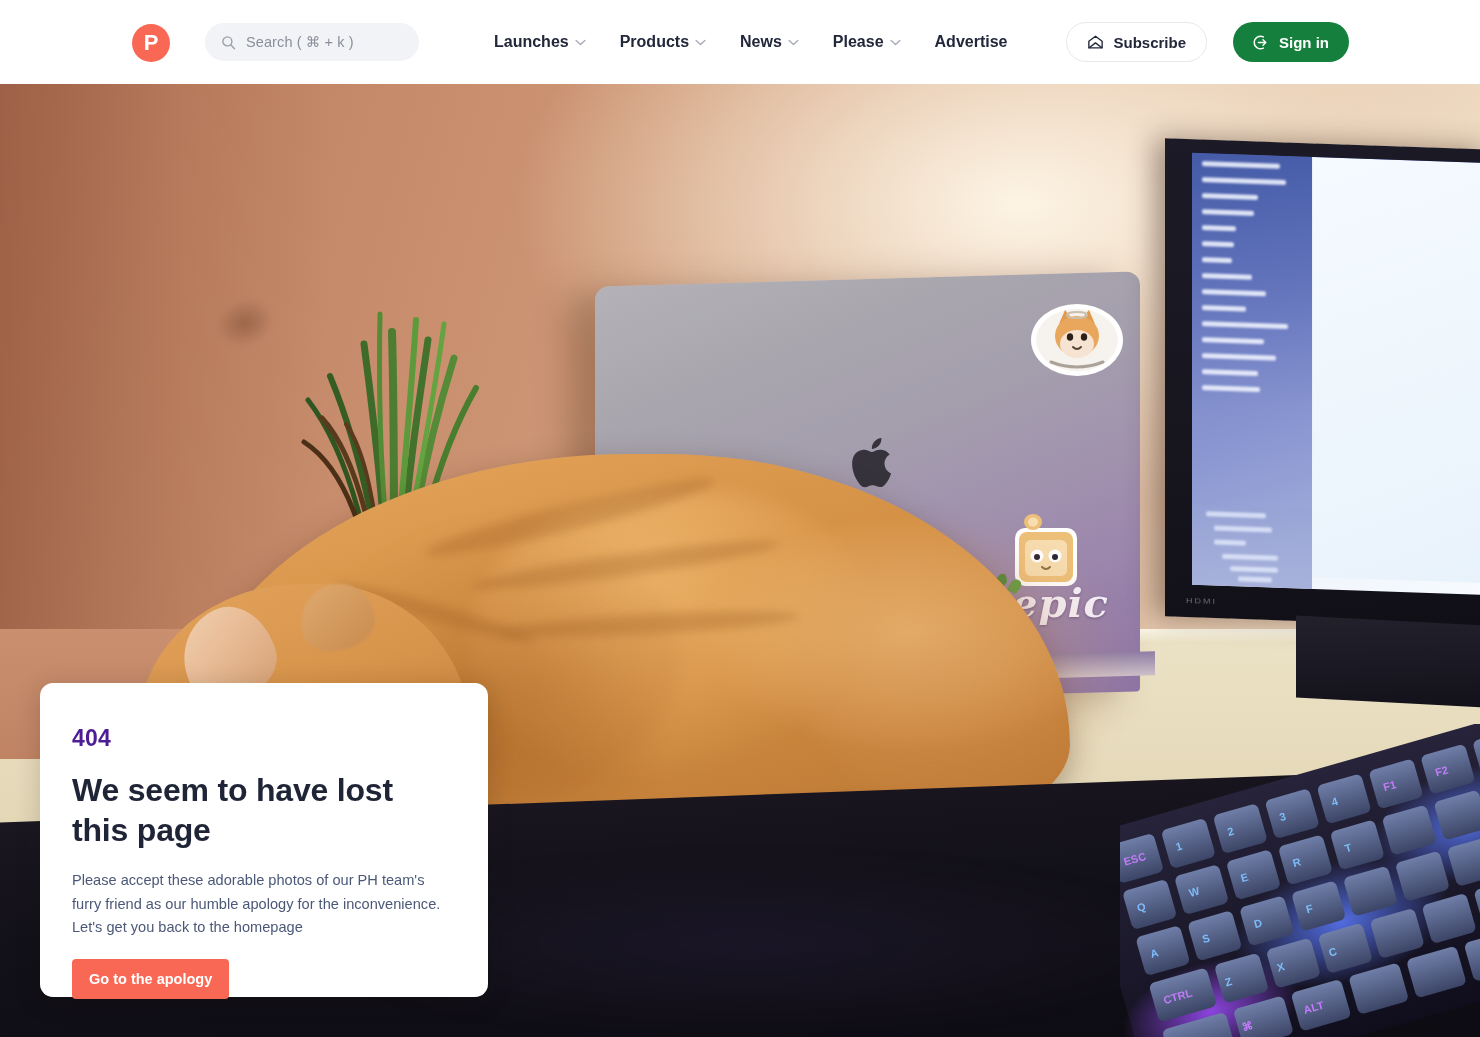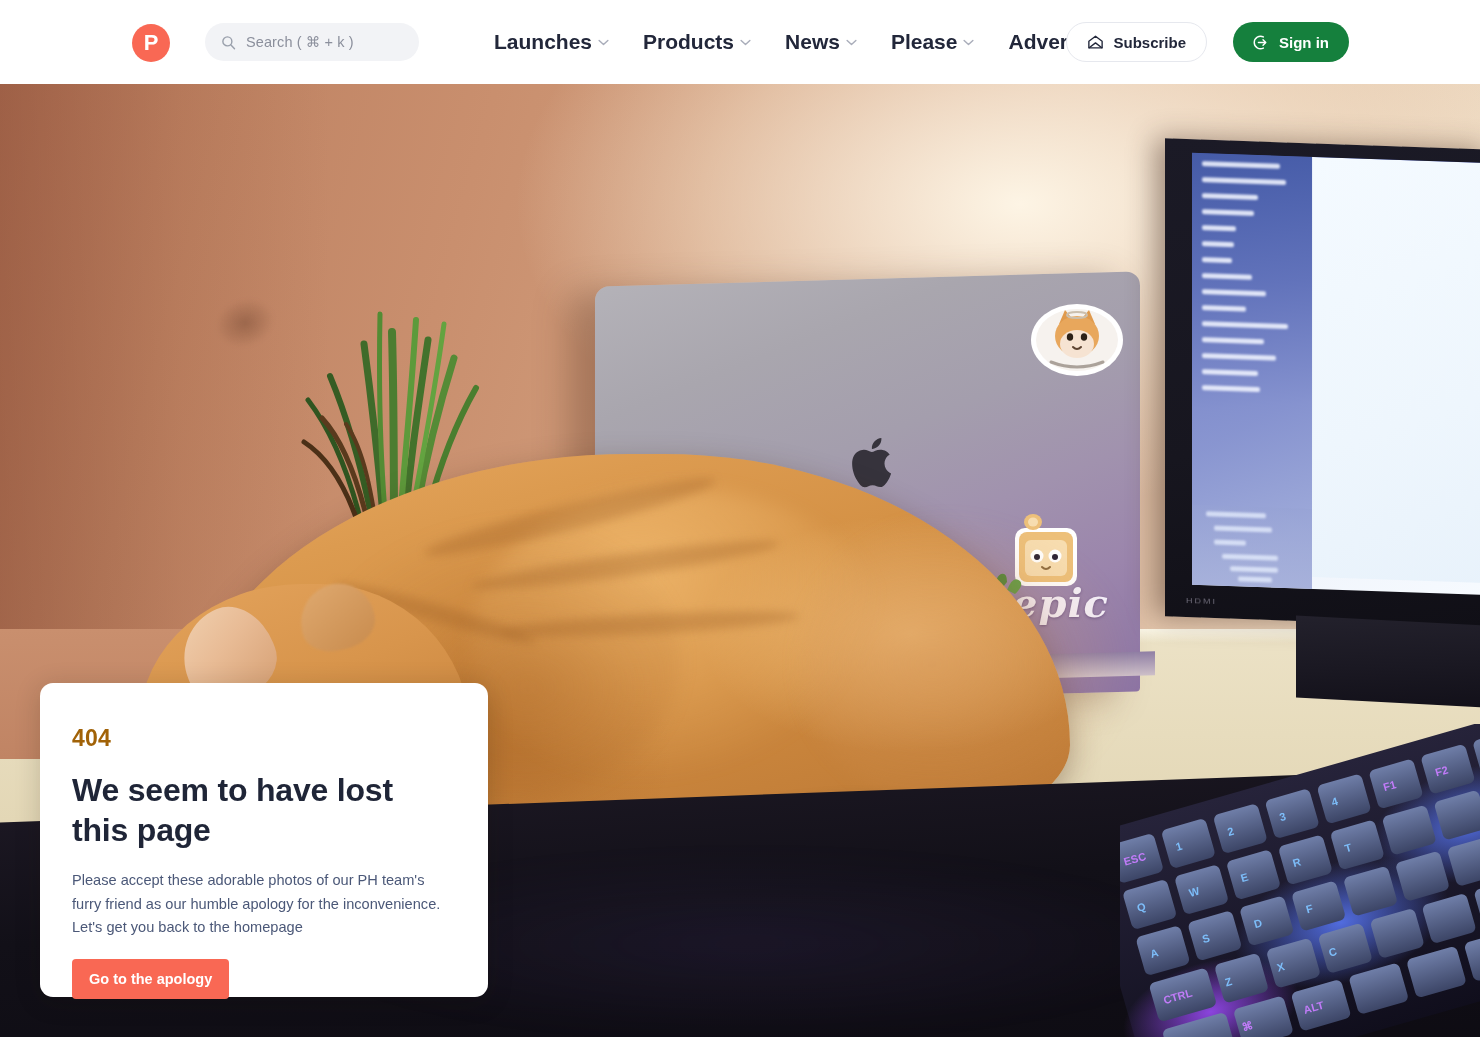--- a/index.html
+++ b/index.html
@@ -41,21 +41,21 @@
     white-space:nowrap;
   }
 
   .nav {
     position:absolute; left:494px; top:0;
     height:84px;
     display:flex; align-items:center; gap:0px;
   }
   .nav-item {
     display:flex; align-items:center; gap:6px;
-    font-size:21px; font-weight:bold; color:#22273a;
+    font-size:16px; font-weight:bold; color:#22273a;
     margin-right:34px; cursor:pointer; white-space:nowrap;
   }
   .nav-item:last-child { margin-right:0; }
   .chev { display:block; width:11px; height:7px; }
 
   .header-actions {
     position:absolute; right:131px; top:22px;
     display:flex; align-items:center; gap:26px;
   }
   .btn-subscribe {
@@ -290,21 +290,21 @@
   .card {
     position:absolute; left:40px; top:683px;
     width:448px; height:314px;
     background:#ffffff;
     border-radius:13px;
     box-shadow:0 4px 26px rgba(30,20,10,.18);
     z-index:30;
     padding:44px 32px 0 32px;
   }
   .card-404 {
-    font-size:23px; font-weight:bold; color:#a16207;
+    font-size:23px; font-weight:bold; color:#4c1d95;
     letter-spacing:.2px; line-height:1;
   }
   .card-title {
     margin-top:20px;
     font-size:32px; font-weight:bold; color:#1f2537;
     line-height:1.26; letter-spacing:-.2px;
   }
   .card-body {
     margin-top:18px;
     font-size:14.6px; color:#4b5878; line-height:1.64;

